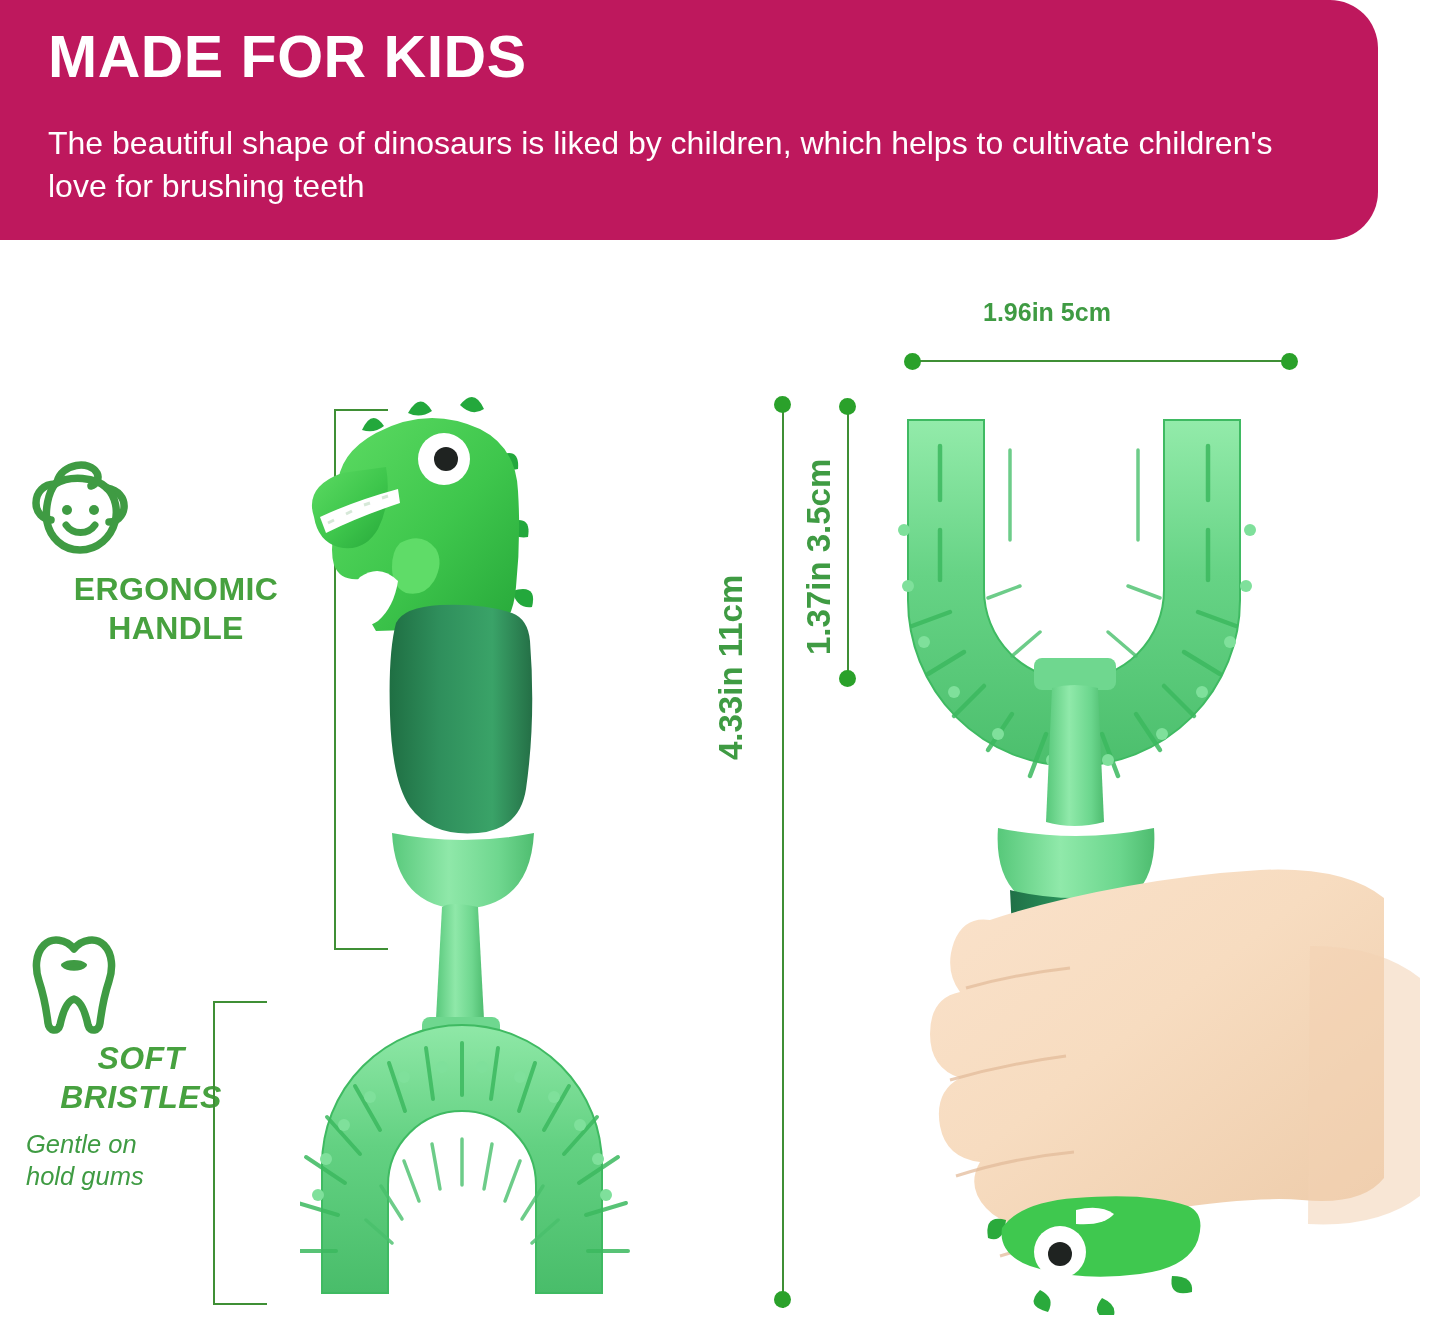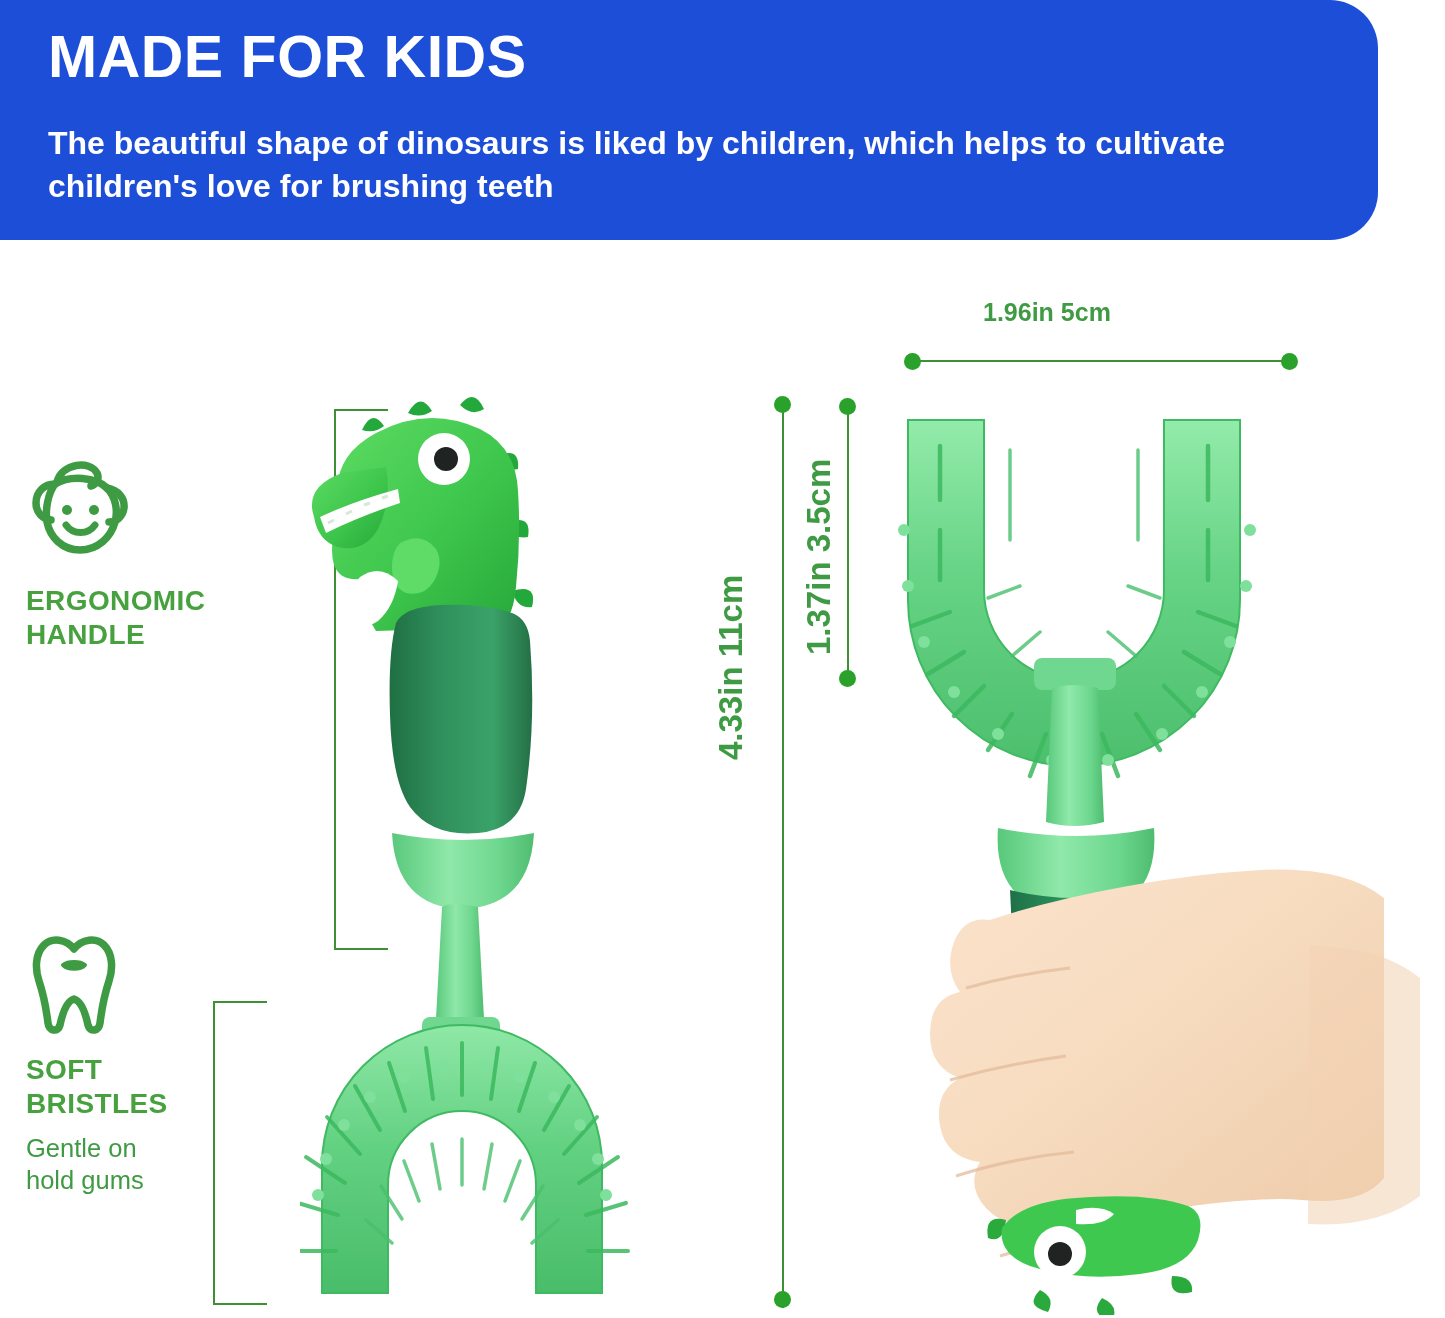--- a/index.html
+++ b/index.html
@@ -1,38 +1,38 @@
 <!DOCTYPE html>
 <html><head>
 <meta charset="utf-8">
 <style>
   html,body{margin:0;padding:0;background:#ffffff;}
   body{width:1445px;height:1318px;position:relative;overflow:hidden;
        font-family:"Liberation Sans",sans-serif;}
 
   
   #banner{position:absolute;left:0;top:0;width:1378px;height:240px;
-          background:#1d4ed8;border-radius:0 48px 48px 0;}
+          background:#be185d;border-radius:0 48px 48px 0;}
   #banner-title{position:absolute;left:48px;top:28px;
           font-size:59px;font-weight:bold;color:#ffffff;
           letter-spacing:0.5px;line-height:1;white-space:nowrap;}
   #banner-sub{position:absolute;left:48px;top:122px;width:1230px;
-          font-size:32px;font-weight:bold;color:#ffffff;line-height:1.33;}
+          font-size:32px;font-weight:normal;color:#ffffff;line-height:1.33;}
 
   
   .feat{position:absolute;}
   .feat-icon{display:block;}
-  .feat-title{font-size:28px;font-weight:bold;color:#47a13f;
-          line-height:1.22;letter-spacing:0.4px;margin-top:14px;
-          white-space:pre-line;}
+  .feat-title{font-size:32px;font-weight:bold;color:#47a13f;
+          line-height:1.22;letter-spacing:0.4px;
+          white-space:pre-line;text-align:center;}
   .feat-desc{font-size:25.5px;color:#3f9b43;line-height:1.24;
           margin-top:12px;white-space:pre-line;}
 
   #feat-ergonomic{left:26px;top:455px;width:300px;}
-  #feat-bristles{left:26px;top:935px;width:230px;}
+  #feat-bristles{left:26px;top:935px;width:230px;font-style:italic;}
 
   
   .bracket{position:absolute;border:2.5px solid #3f8f35;
            border-right:none;background:transparent;}
   #bracket-handle{left:334px;top:409px;width:52px;height:537px;}
   #bracket-bristles{left:213px;top:1001px;width:52px;height:300px;}
 
   
   .dim-line-v{position:absolute;width:2px;background:#3f8f35;}
   .dim-line-h{position:absolute;height:2px;background:#3f8f35;}

